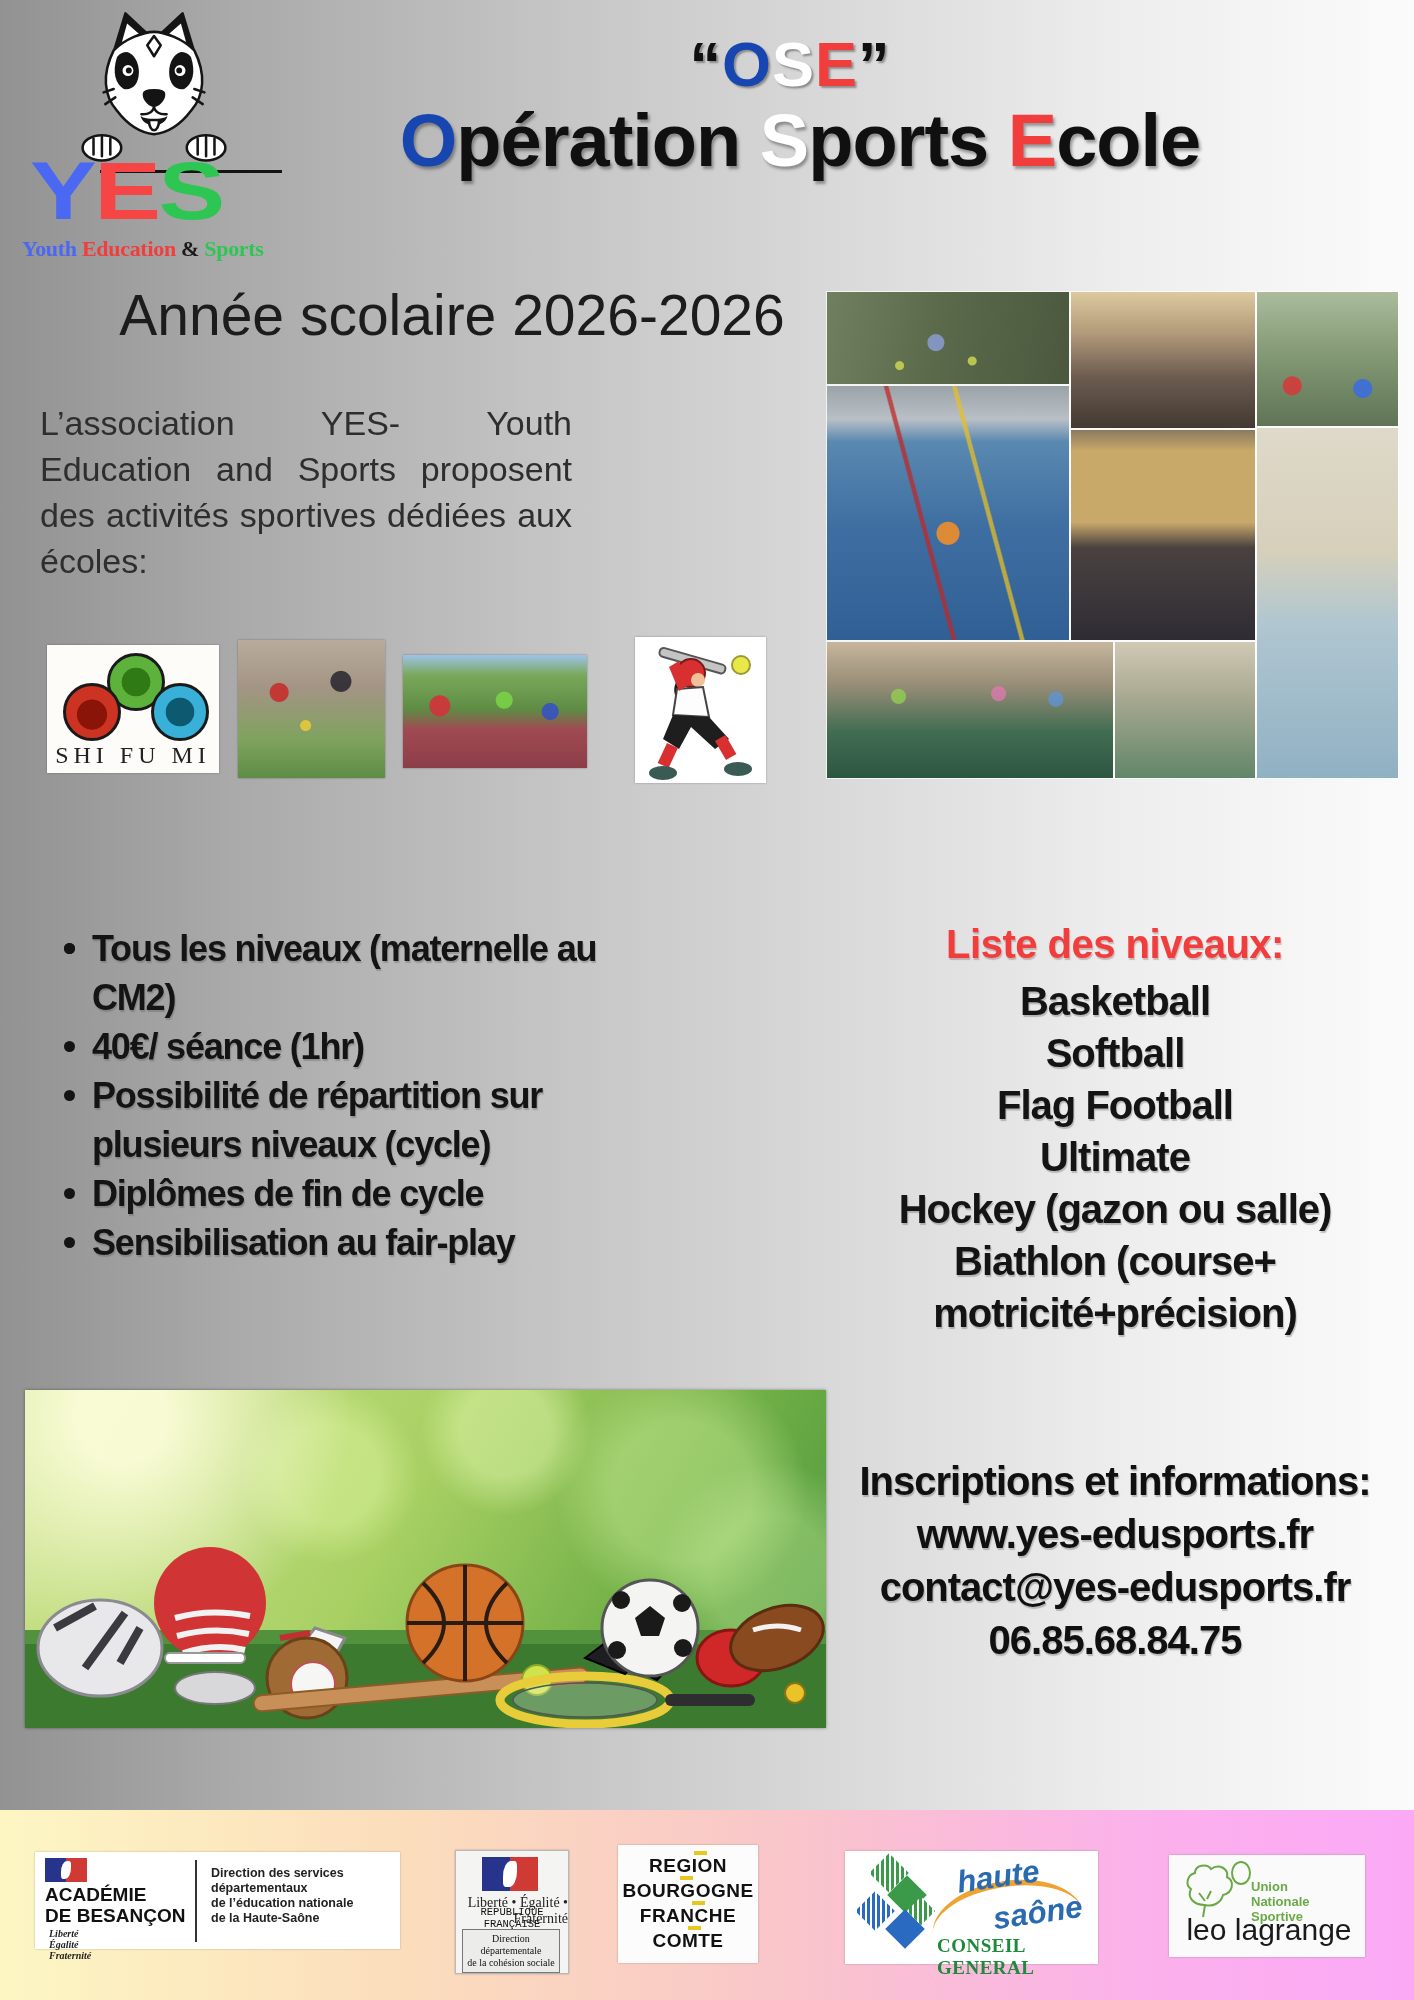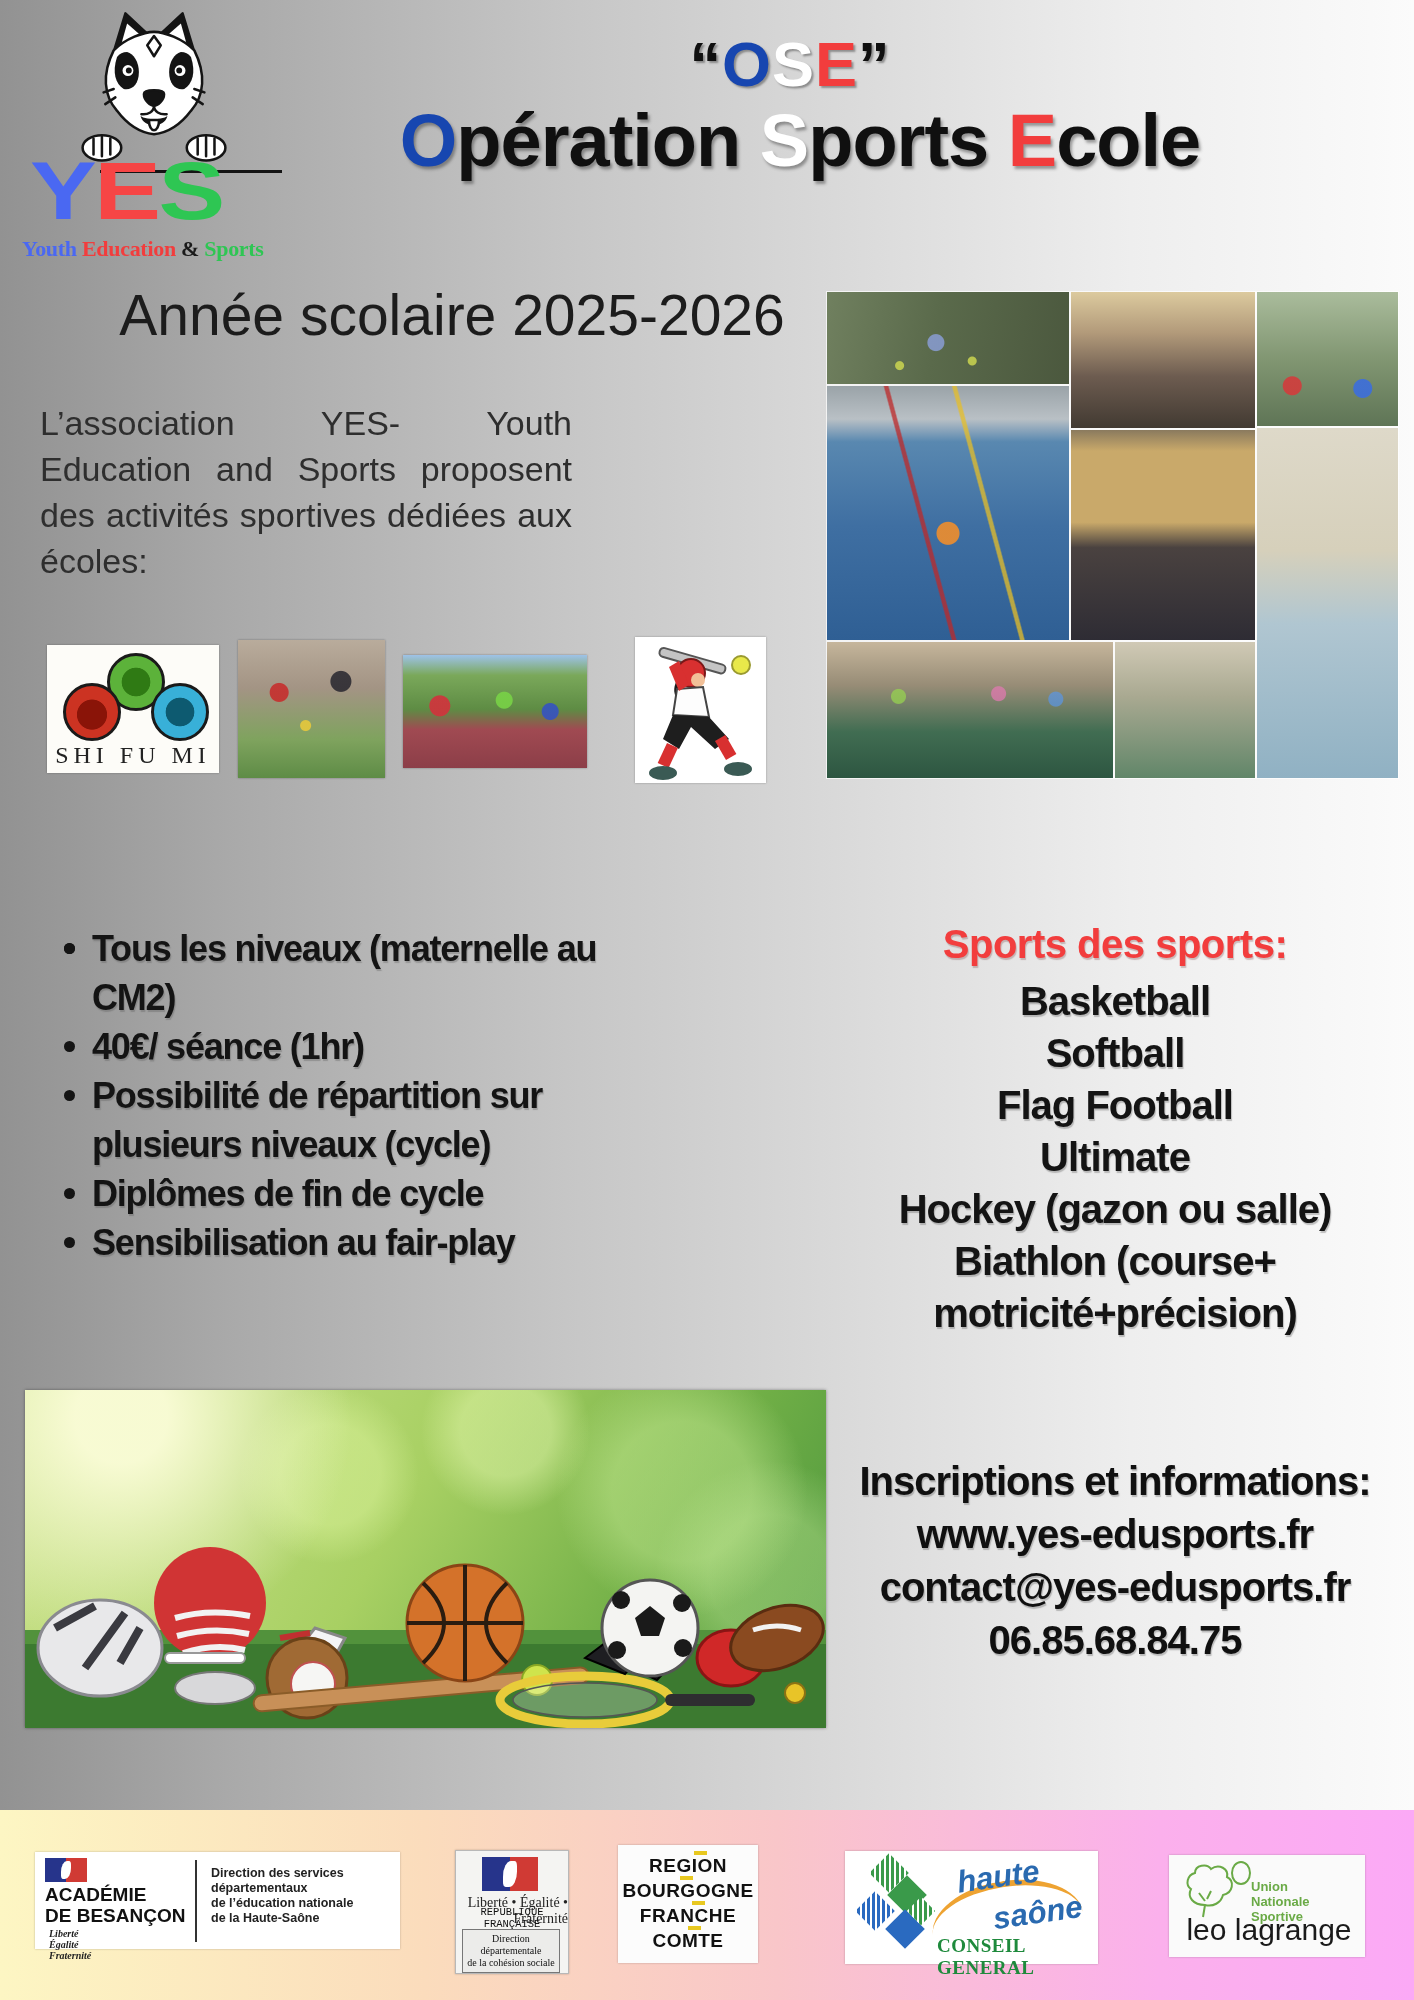--- a/index.html
+++ b/index.html
@@ -206,21 +206,21 @@
       </g>
     </svg>
   </div>
   <div class="abs shelf-line"></div>
   <div class="abs yes-text"><span style="color: rgb(74, 104, 242);">Y</span><span style="color: rgb(246, 69, 69);">E</span><span style="color: rgb(46, 198, 83);">S</span></div>
   <div class="abs tagline"><span style="color: rgb(74, 104, 242);">Youth </span><span style="color: rgb(242, 61, 61);">Education </span><span style="color: rgb(26, 26, 26);">&amp; </span><span style="color: rgb(46, 198, 83);">Sports</span></div>
 
   <div class="abs quote-title"><span style="color: rgb(16, 16, 16);">“</span><span style="color: rgb(23, 70, 176);">O</span><span style="color: rgb(255, 255, 255);">S</span><span style="color: rgb(242, 61, 61);">E</span><span style="color: rgb(16, 16, 16);">”</span></div>
   <div class="abs main-title"><span style="color: rgb(23, 70, 176);">O</span><span style="color: rgb(16, 16, 16);">pération </span><span style="color: rgb(255, 255, 255);">S</span><span style="color: rgb(16, 16, 16); margin-top: 35px;">ports </span><span style="color: rgb(242, 61, 61);">E</span><span style="color: rgb(16, 16, 16);">cole</span></div>
 
-  <div class="abs school-year">Année scolaire 2025-2026</div>
+  <div class="abs school-year">Année scolaire 2026-2026</div>
   <div class="abs intro-paragraph">L’association YES- Youth Education and Sports proposent des activités sportives dédiées aux écoles:</div>
 
   <div class="abs shifumi-card">
     <div class="sfm-circle sfm-paper"></div>
     <div class="sfm-circle sfm-rock"></div>
     <div class="sfm-circle sfm-scissors"></div>
     <div class="sfm-label">SHI FU MI</div>
   </div>
   <div class="abs thumb-photo photo-flagfootball"></div>
   <div class="abs thumb-photo photo-basketball-court"></div>
@@ -259,21 +259,21 @@
       <li><span class="dot"></span><span>40€/ séance (1hr)</span></li>
 
       <li><span class="dot"></span><span>Possibilité de répartition sur plusieurs niveaux (cycle)</span></li>
 
       <li><span class="dot"></span><span>Diplômes de fin de cycle</span></li>
 
       <li><span class="dot"></span><span>Sensibilisation au fair-play</span></li>
     </ul>
 
   <div class="abs sports-panel">
-    <div class="sports-heading">Sports des sports:</div>
+    <div class="sports-heading">Liste des niveaux:</div>
     <ul class="sports-list">
 
     <li>Basketball</li>
         <li>Softball</li>
         <li>Flag Football</li>
         <li>Ultimate</li>
         <li>Hockey (gazon ou salle)</li>
         <li>Biathlon (course+ motricité+précision)</li>
       </ul>
   </div>

